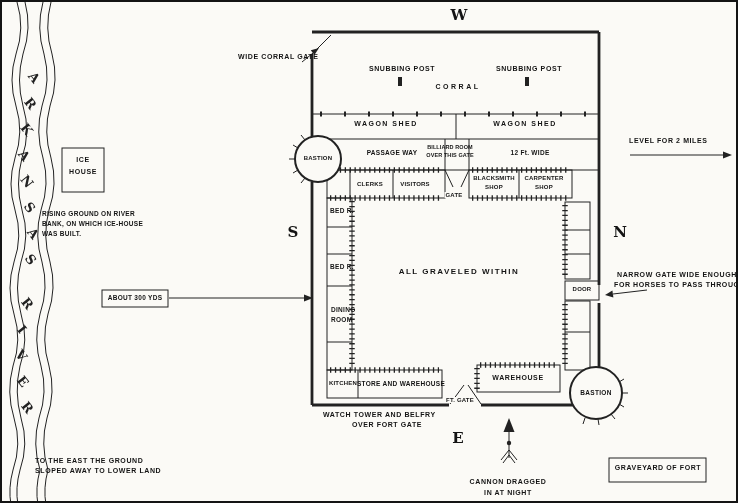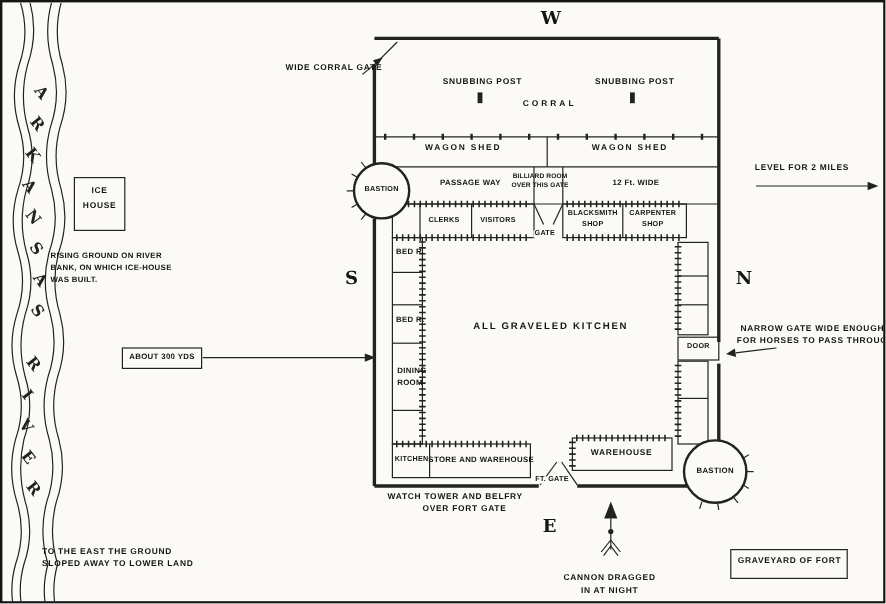--- a/index.html
+++ b/index.html
@@ -204,21 +204,21 @@
   <span class="lb c f65" style="left:528px;top:147px">12 Ft. WIDE</span>
   <span class="lb c f6" style="left:368px;top:179px">CLERKS</span>
   <span class="lb c f6" style="left:413px;top:179px">VISITORS</span>
   <span class="lb c f6 bg" style="left:452px;top:190px">GATE</span>
   <span class="lb c f6" style="left:492px;top:173px">BLACKSMITH</span>
   <span class="lb c f6" style="left:492px;top:182px">SHOP</span>
   <span class="lb c f6" style="left:542px;top:173px">CARPENTER</span>
   <span class="lb c f6" style="left:542px;top:182px">SHOP</span>
   <span class="lb f65" style="left:328px;top:205px">BED R.</span>
   <span class="lb f65" style="left:328px;top:261px">BED R.</span>
-  <span class="lb c f8" style="left:457px;top:265px">ALL GRAVELED KITCHEN</span>
+  <span class="lb c f8" style="left:457px;top:265px">ALL GRAVELED WITHIN</span>
   <span class="lb c f6" style="left:580px;top:284px">DOOR</span>
   <span class="lb f65" style="left:329px;top:304px">DINING</span>
   <span class="lb f65" style="left:329px;top:314px">ROOM</span>
   <span class="lb c f6" style="left:341px;top:378px">KITCHEN</span>
   <span class="lb c f65" style="left:399px;top:378px">STORE AND WAREHOUSE</span>
   <span class="lb c f7" style="left:516px;top:372px">WAREHOUSE</span>
   <span class="lb c f6 bg" style="left:458px;top:395px">FT. GATE</span>
   <span class="lb c f65" style="left:594px;top:387px">BASTION</span>
 
 </div>

